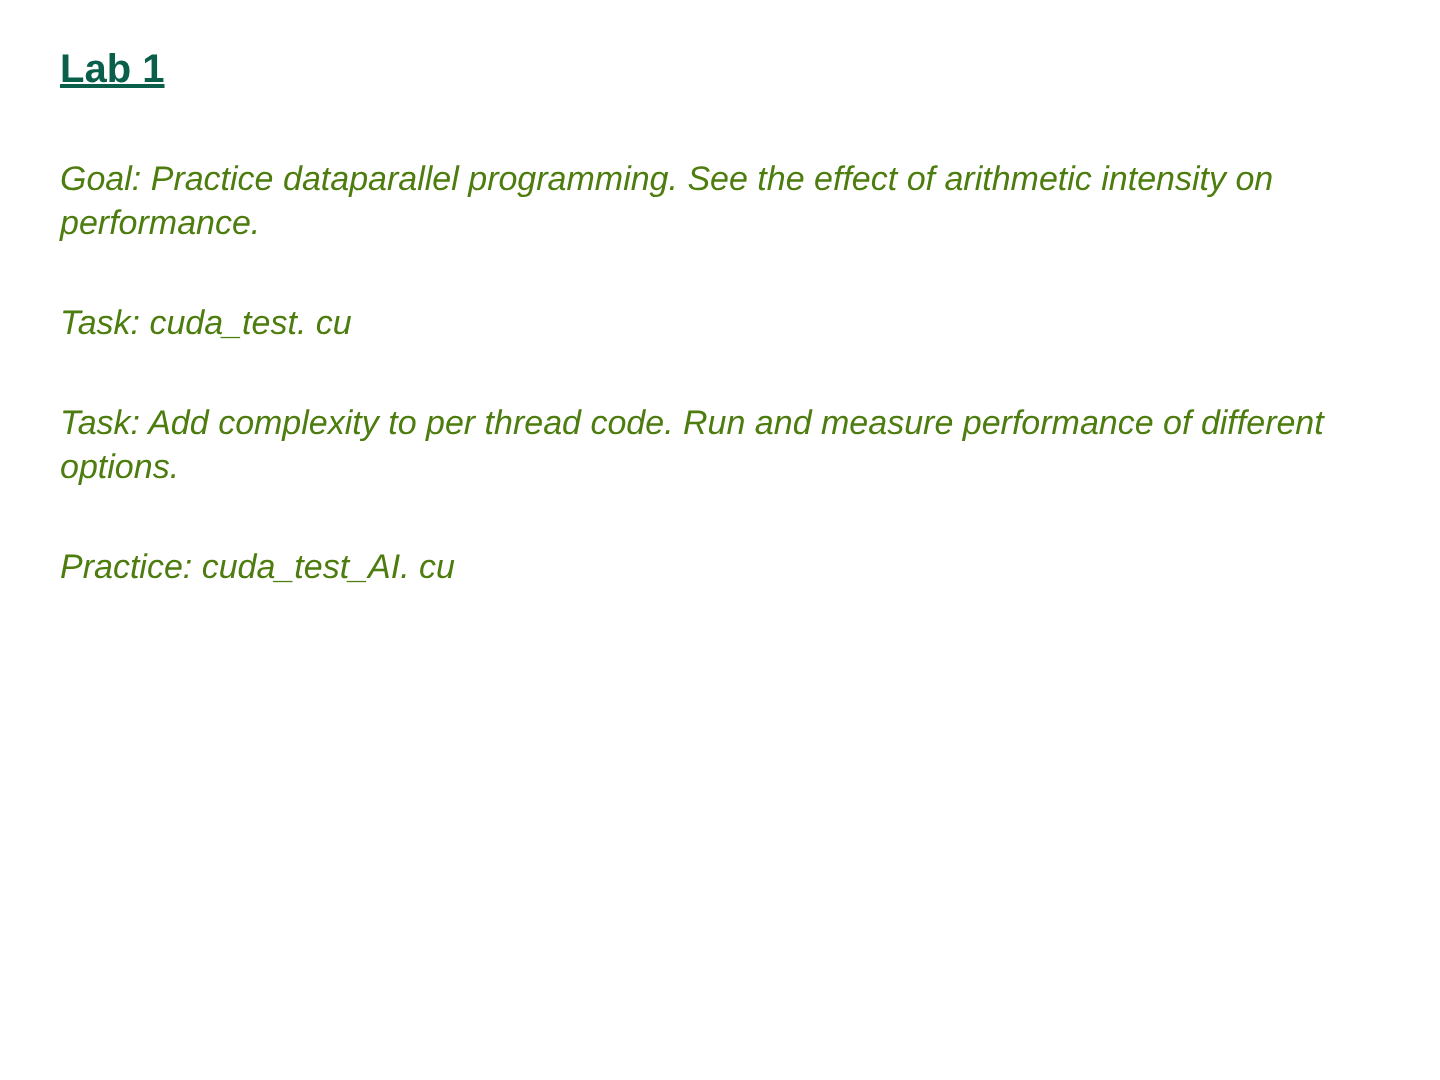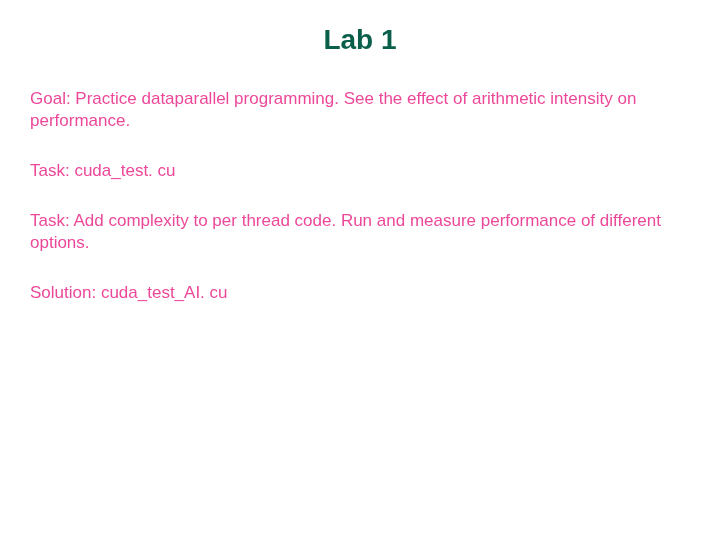--- a/index.html
+++ b/index.html
@@ -9,37 +9,39 @@
     }
     body {
       width: 720px;
       height: 540px;
       background: #ffffff;
       font-family: Arial, Helvetica, sans-serif;
       padding: 24px 30px;
       color: #000000;
     }
     .title {
-      text-align: center;
-      font-size: 28px;
+      text-align: left;
+      font-size: 20px;
       font-weight: bold;
       color: #0a5f4a;
       margin-bottom: 32px;
+      text-decoration: underline;
     }
     .paragraph {
       font-size: 17px;
       line-height: 1.3;
       margin-bottom: 28px;
-      color: #ec4899;
+      color: #4d7c0f;
+      font-style: italic;
     }
   </style>
 </head>
 <body>
 
 <h1 class="title">Lab 1</h1>
 
 <p class="paragraph">Goal:  Practice dataparallel programming.  See the effect of arithmetic intensity on performance.</p>
 
 <p class="paragraph">Task:  cuda_test. cu</p>
 
 <p class="paragraph">Task:  Add complexity to per thread code.  Run and measure performance of different options.</p>
 
-<p class="paragraph">Solution:  cuda_test_AI. cu</p>
+<p class="paragraph">Practice:  cuda_test_AI. cu</p>
 
 </body></html>

